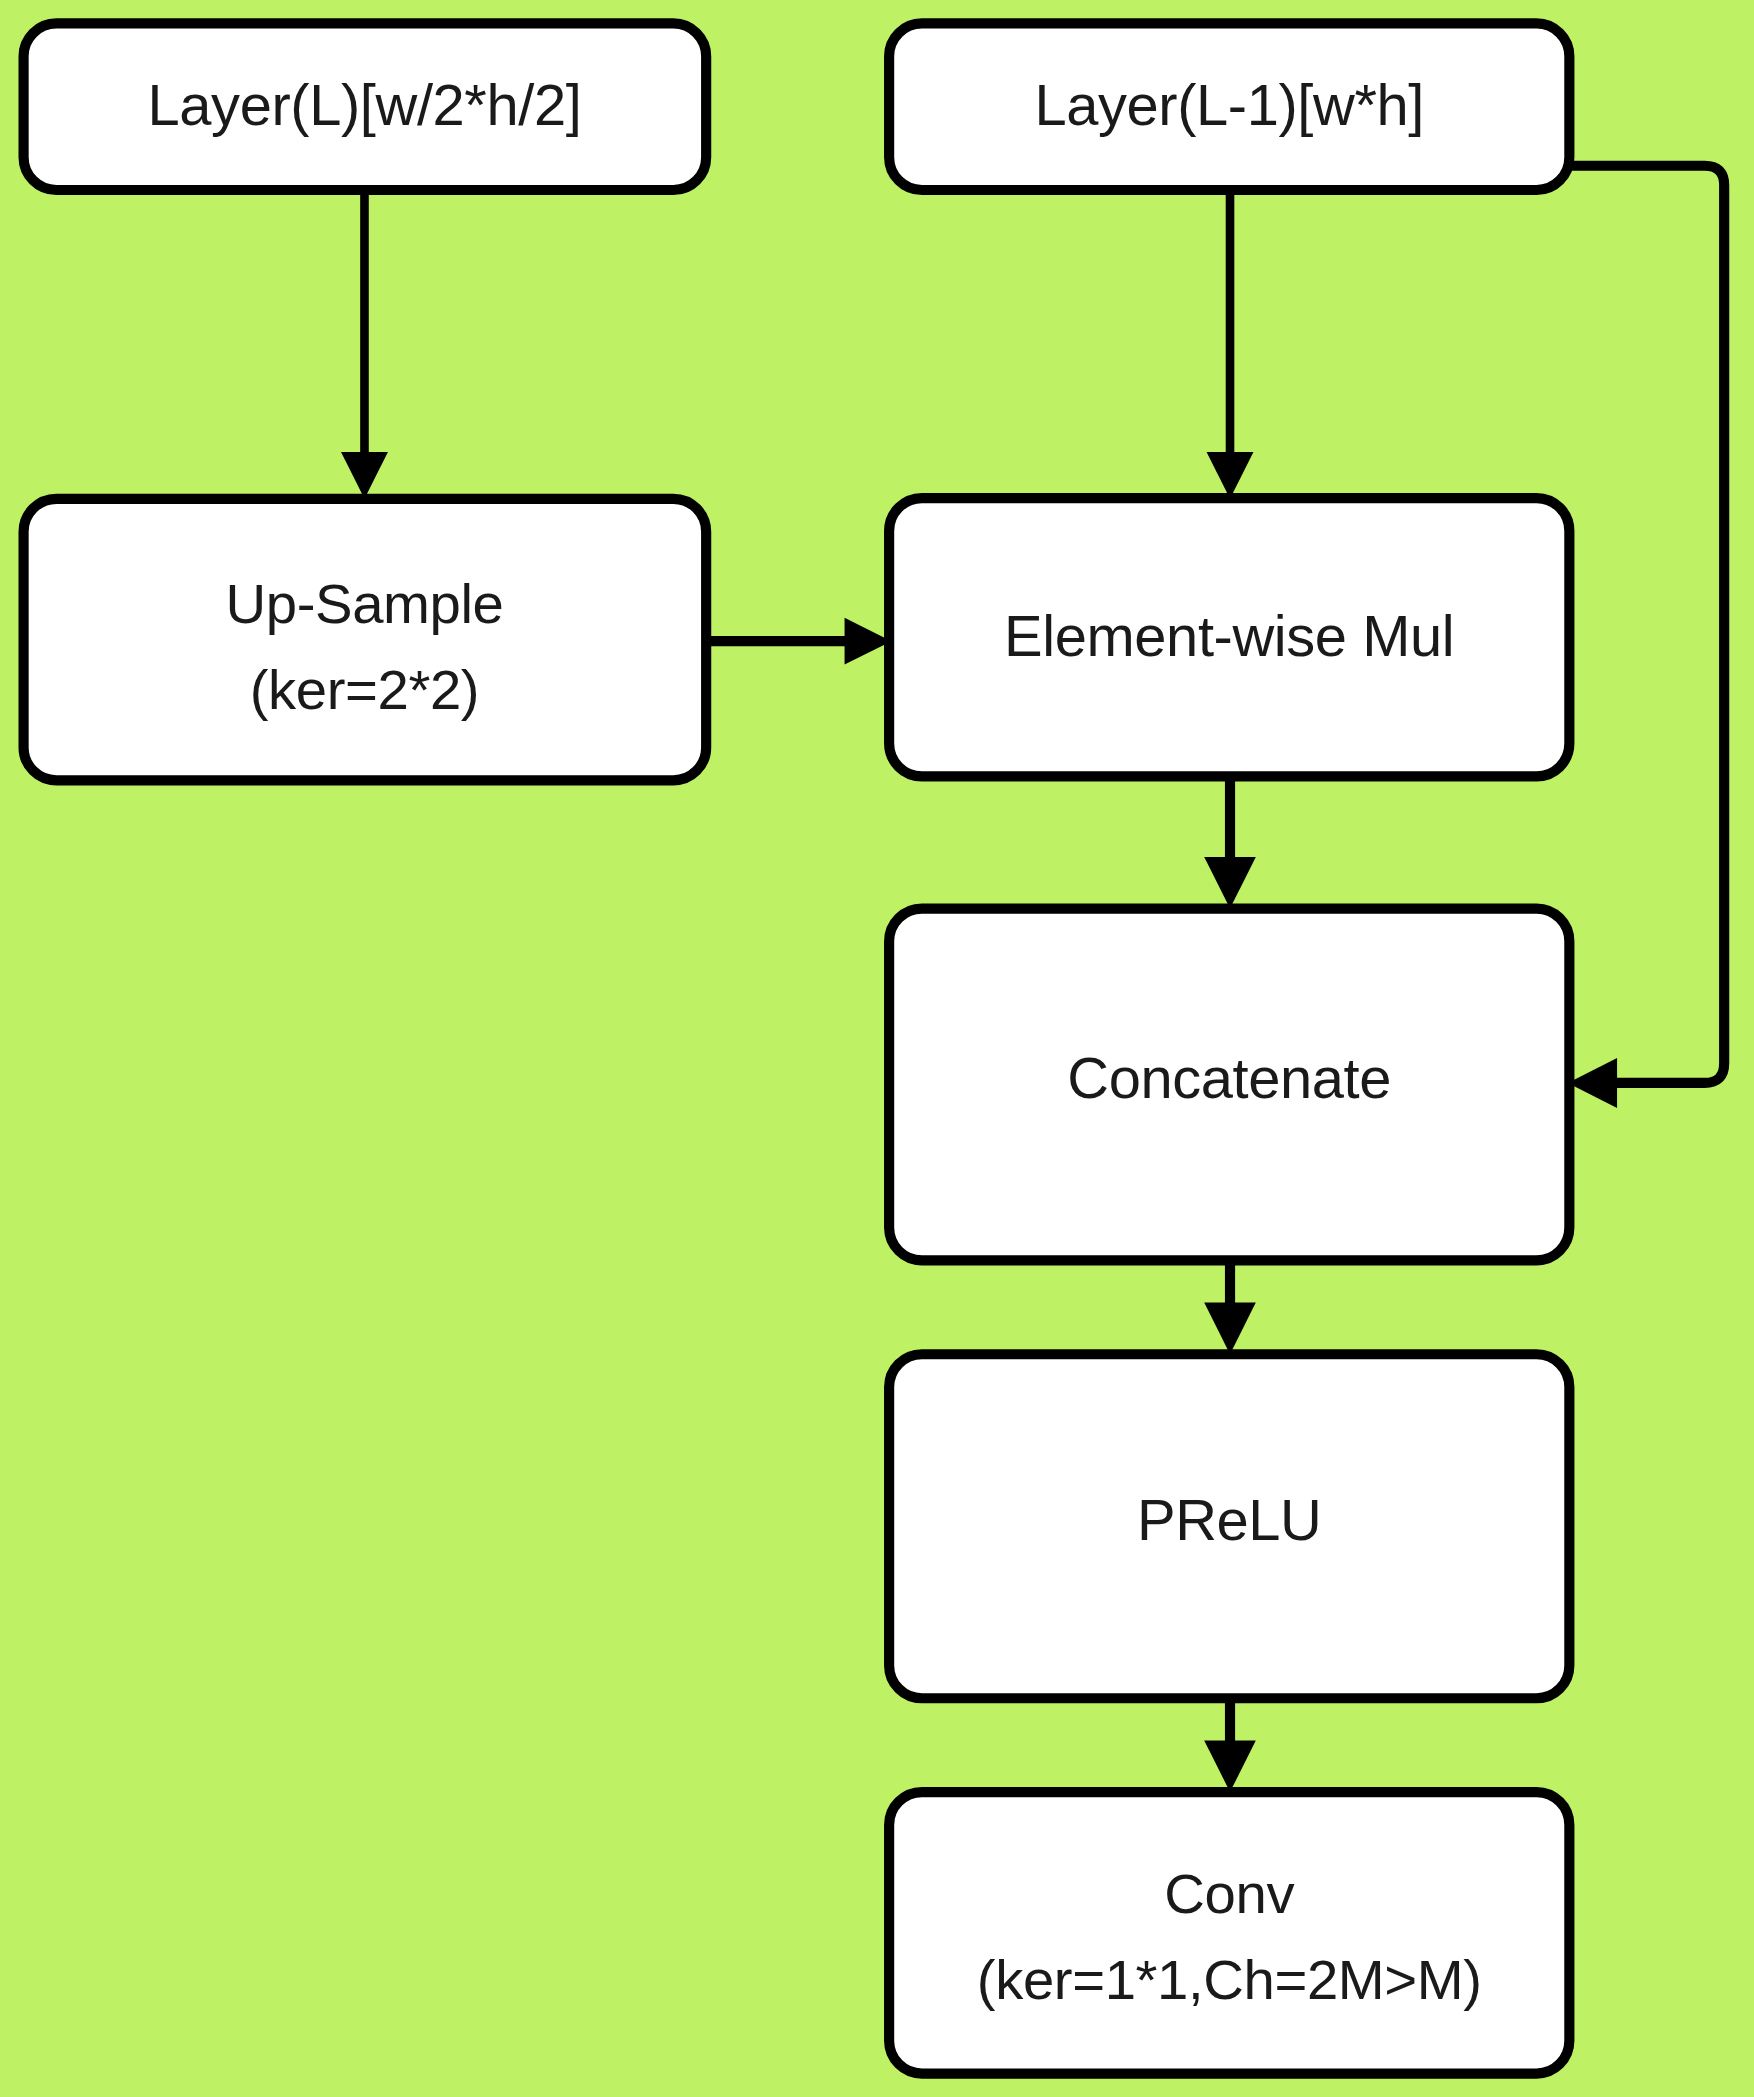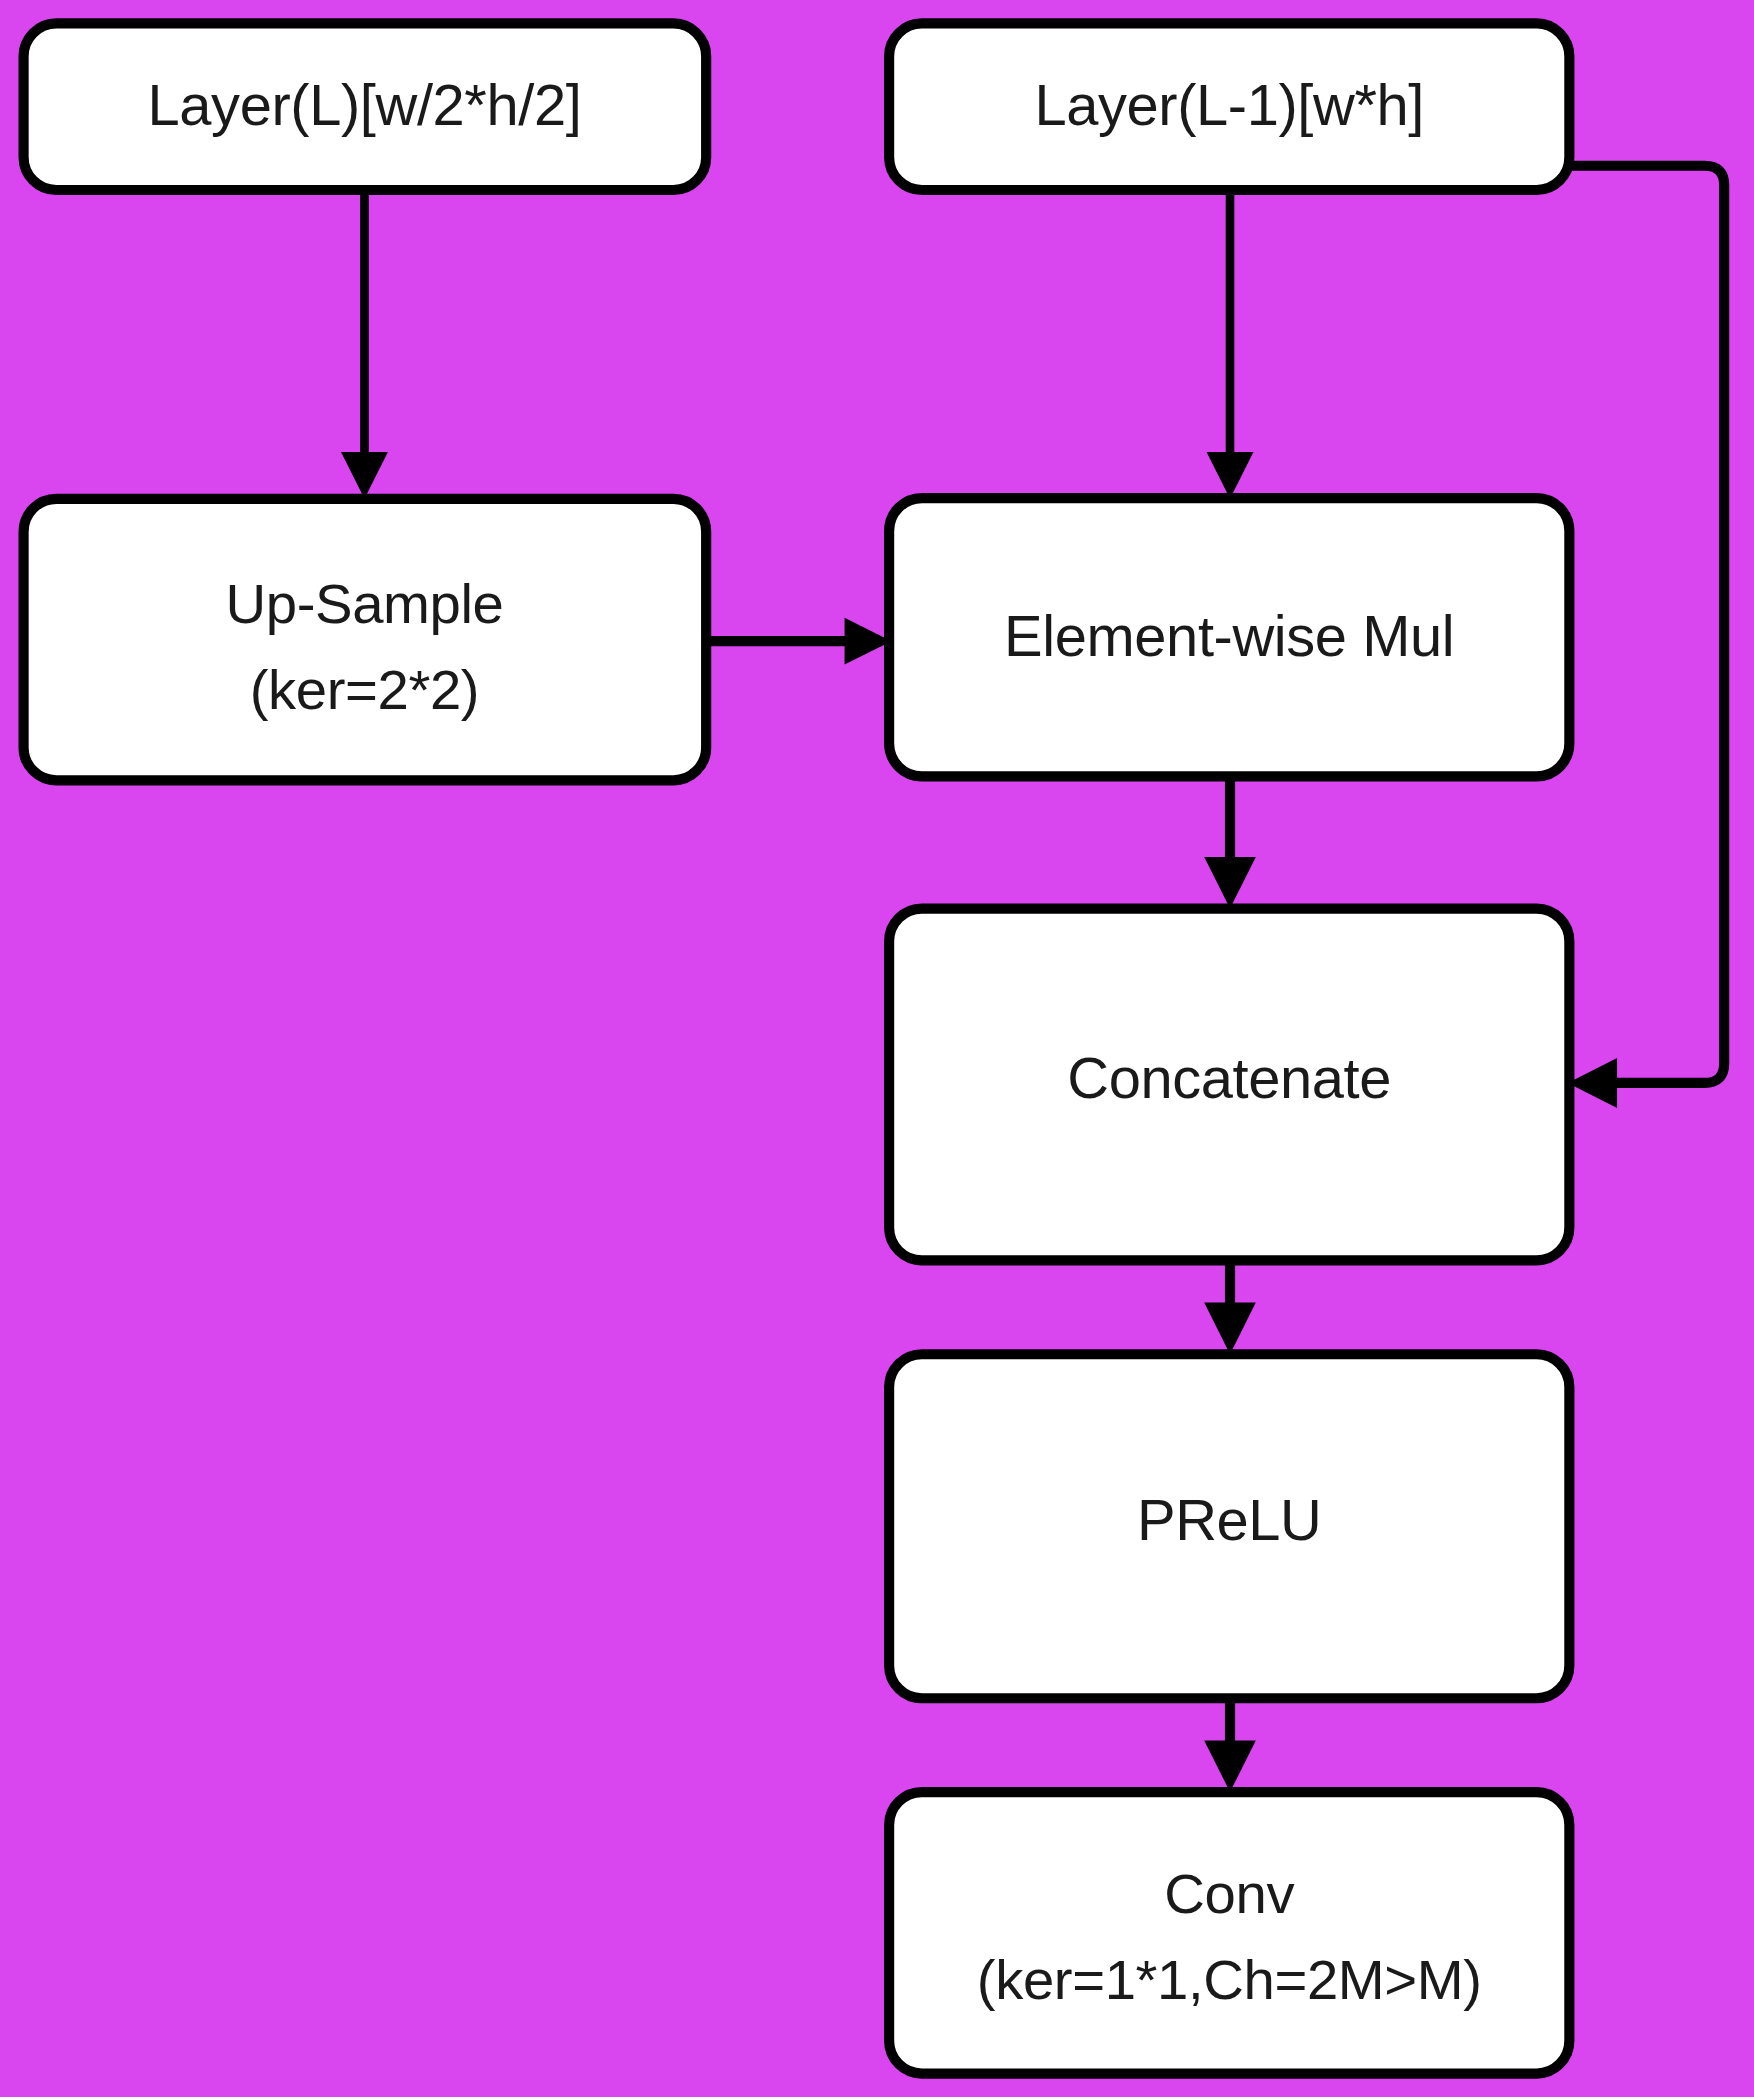--- a/index.html
+++ b/index.html
@@ -10,21 +10,21 @@
   body {
     width: 1754px;
     height: 2097px;
     font-family: "Liberation Sans", sans-serif;
     overflow: hidden;
   }
   #flowchart-root {
     position: relative;
     width: 1754px;
     height: 2097px;
-    background: #d946ef;
+    background: #bef264;
   }
   svg.diagram {
     display: block;
     width: 1754px;
     height: 2097px;
   }
   .node-shape {
     fill: #ffffff;
     stroke: #000000;
     stroke-width: 13;

